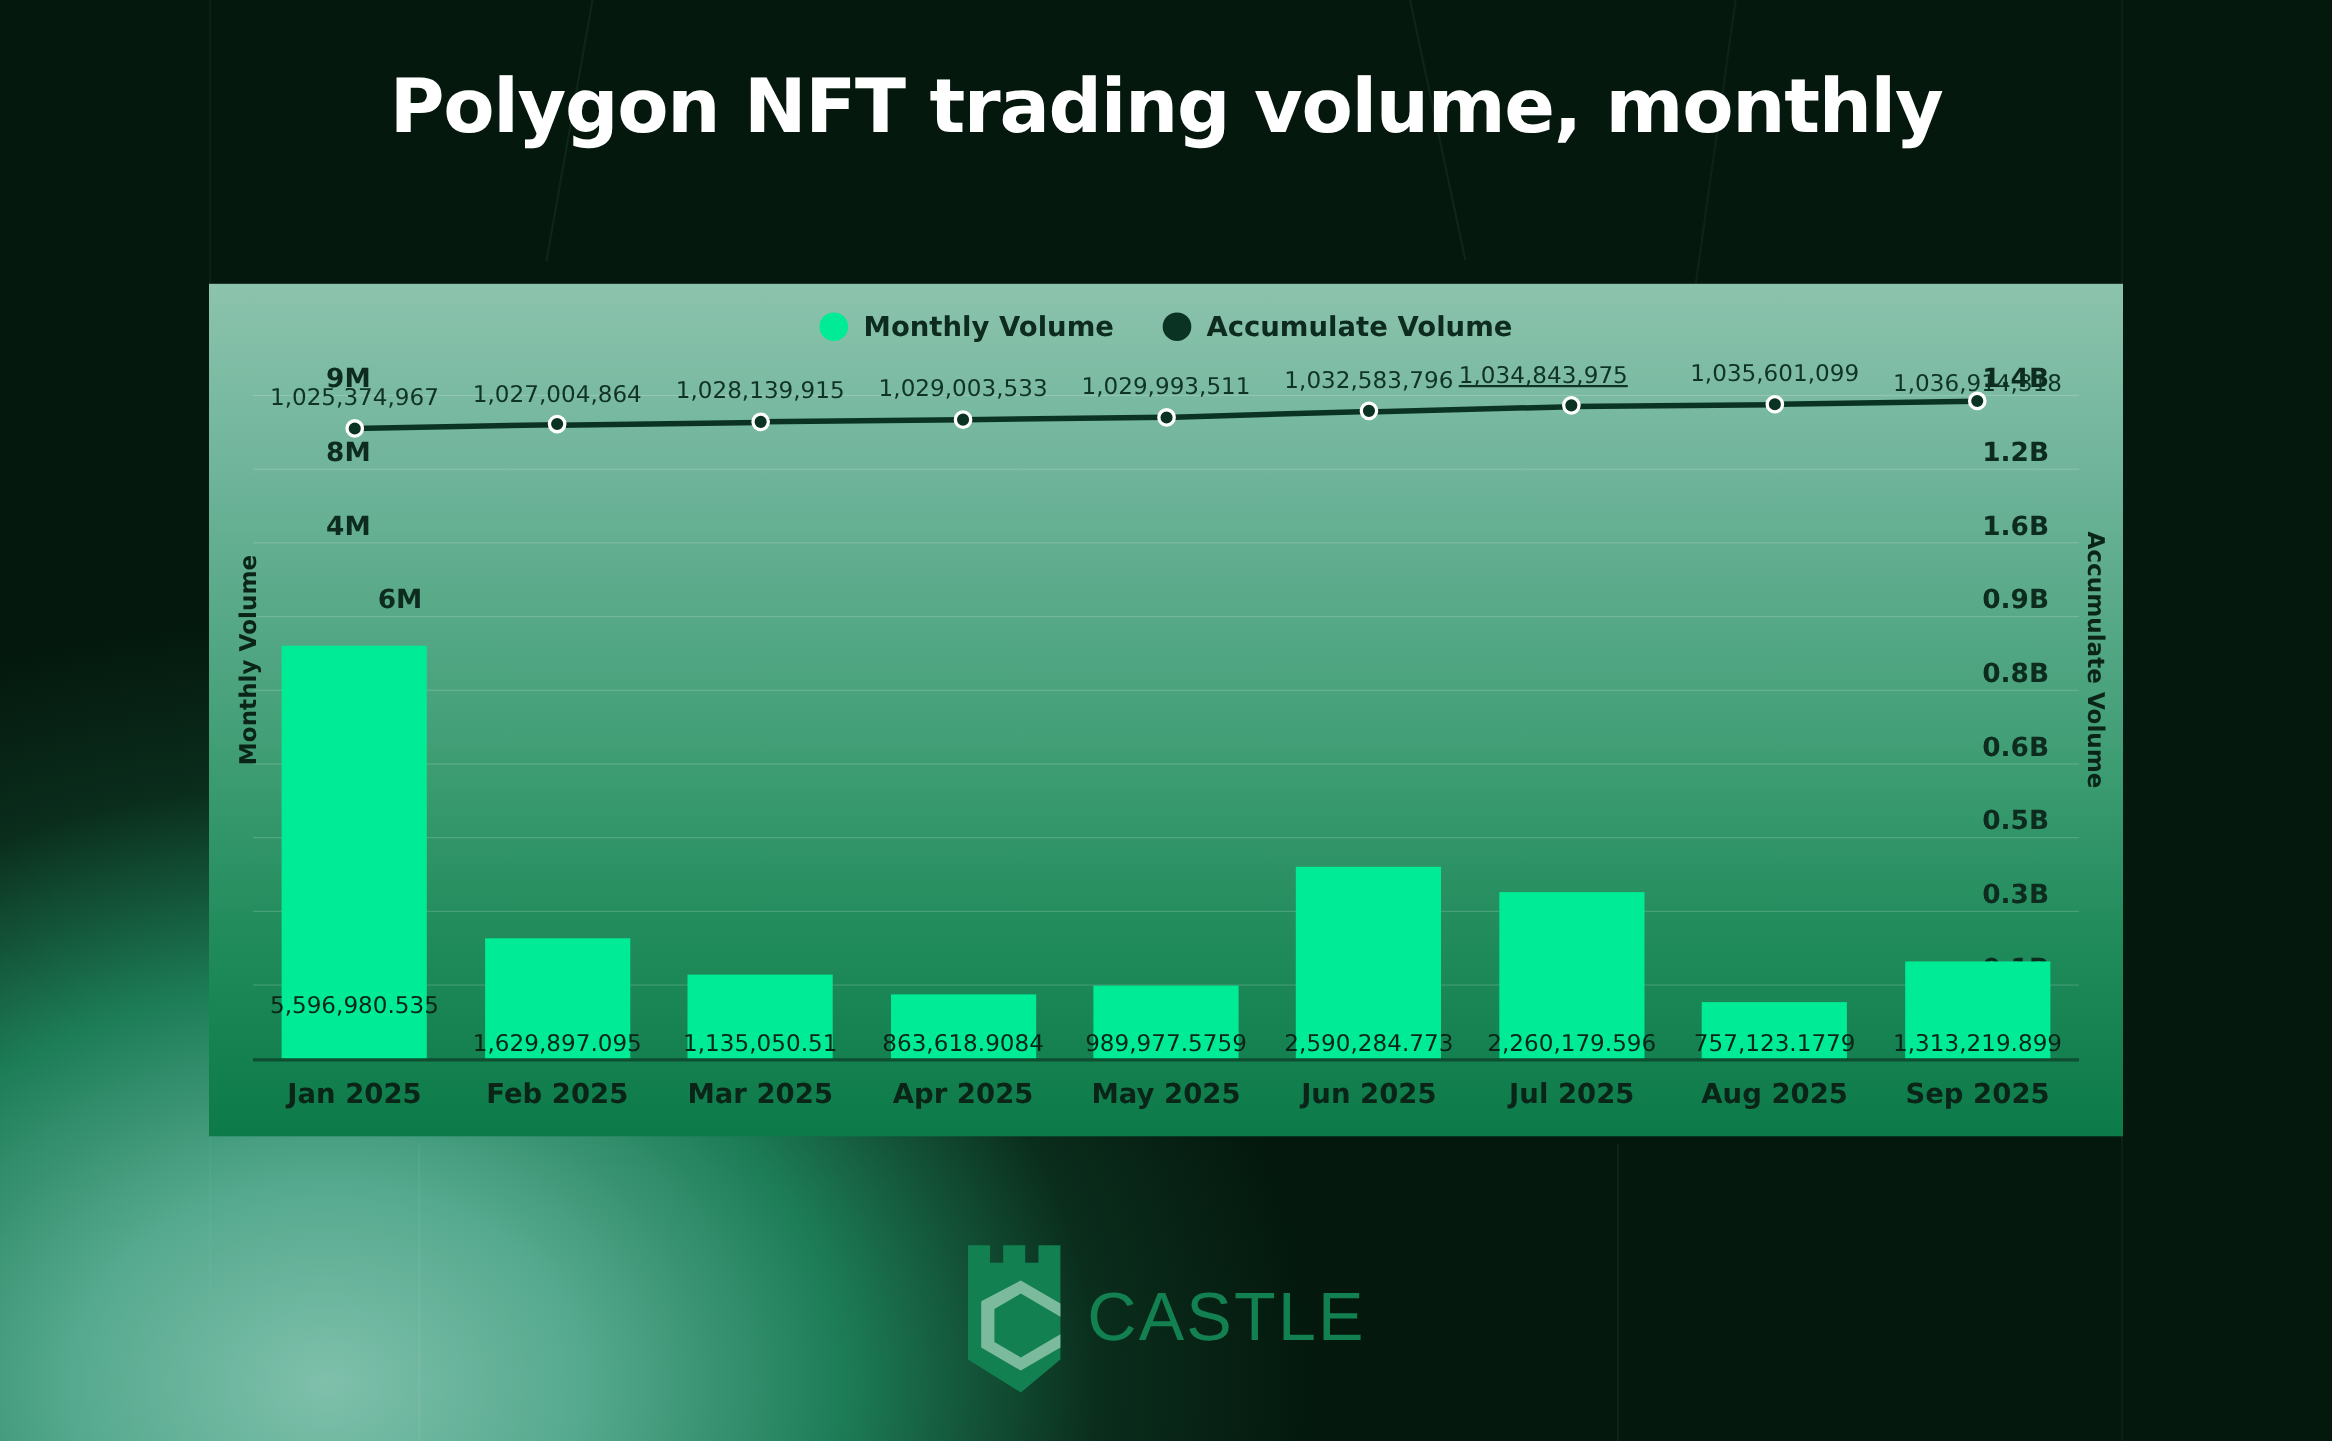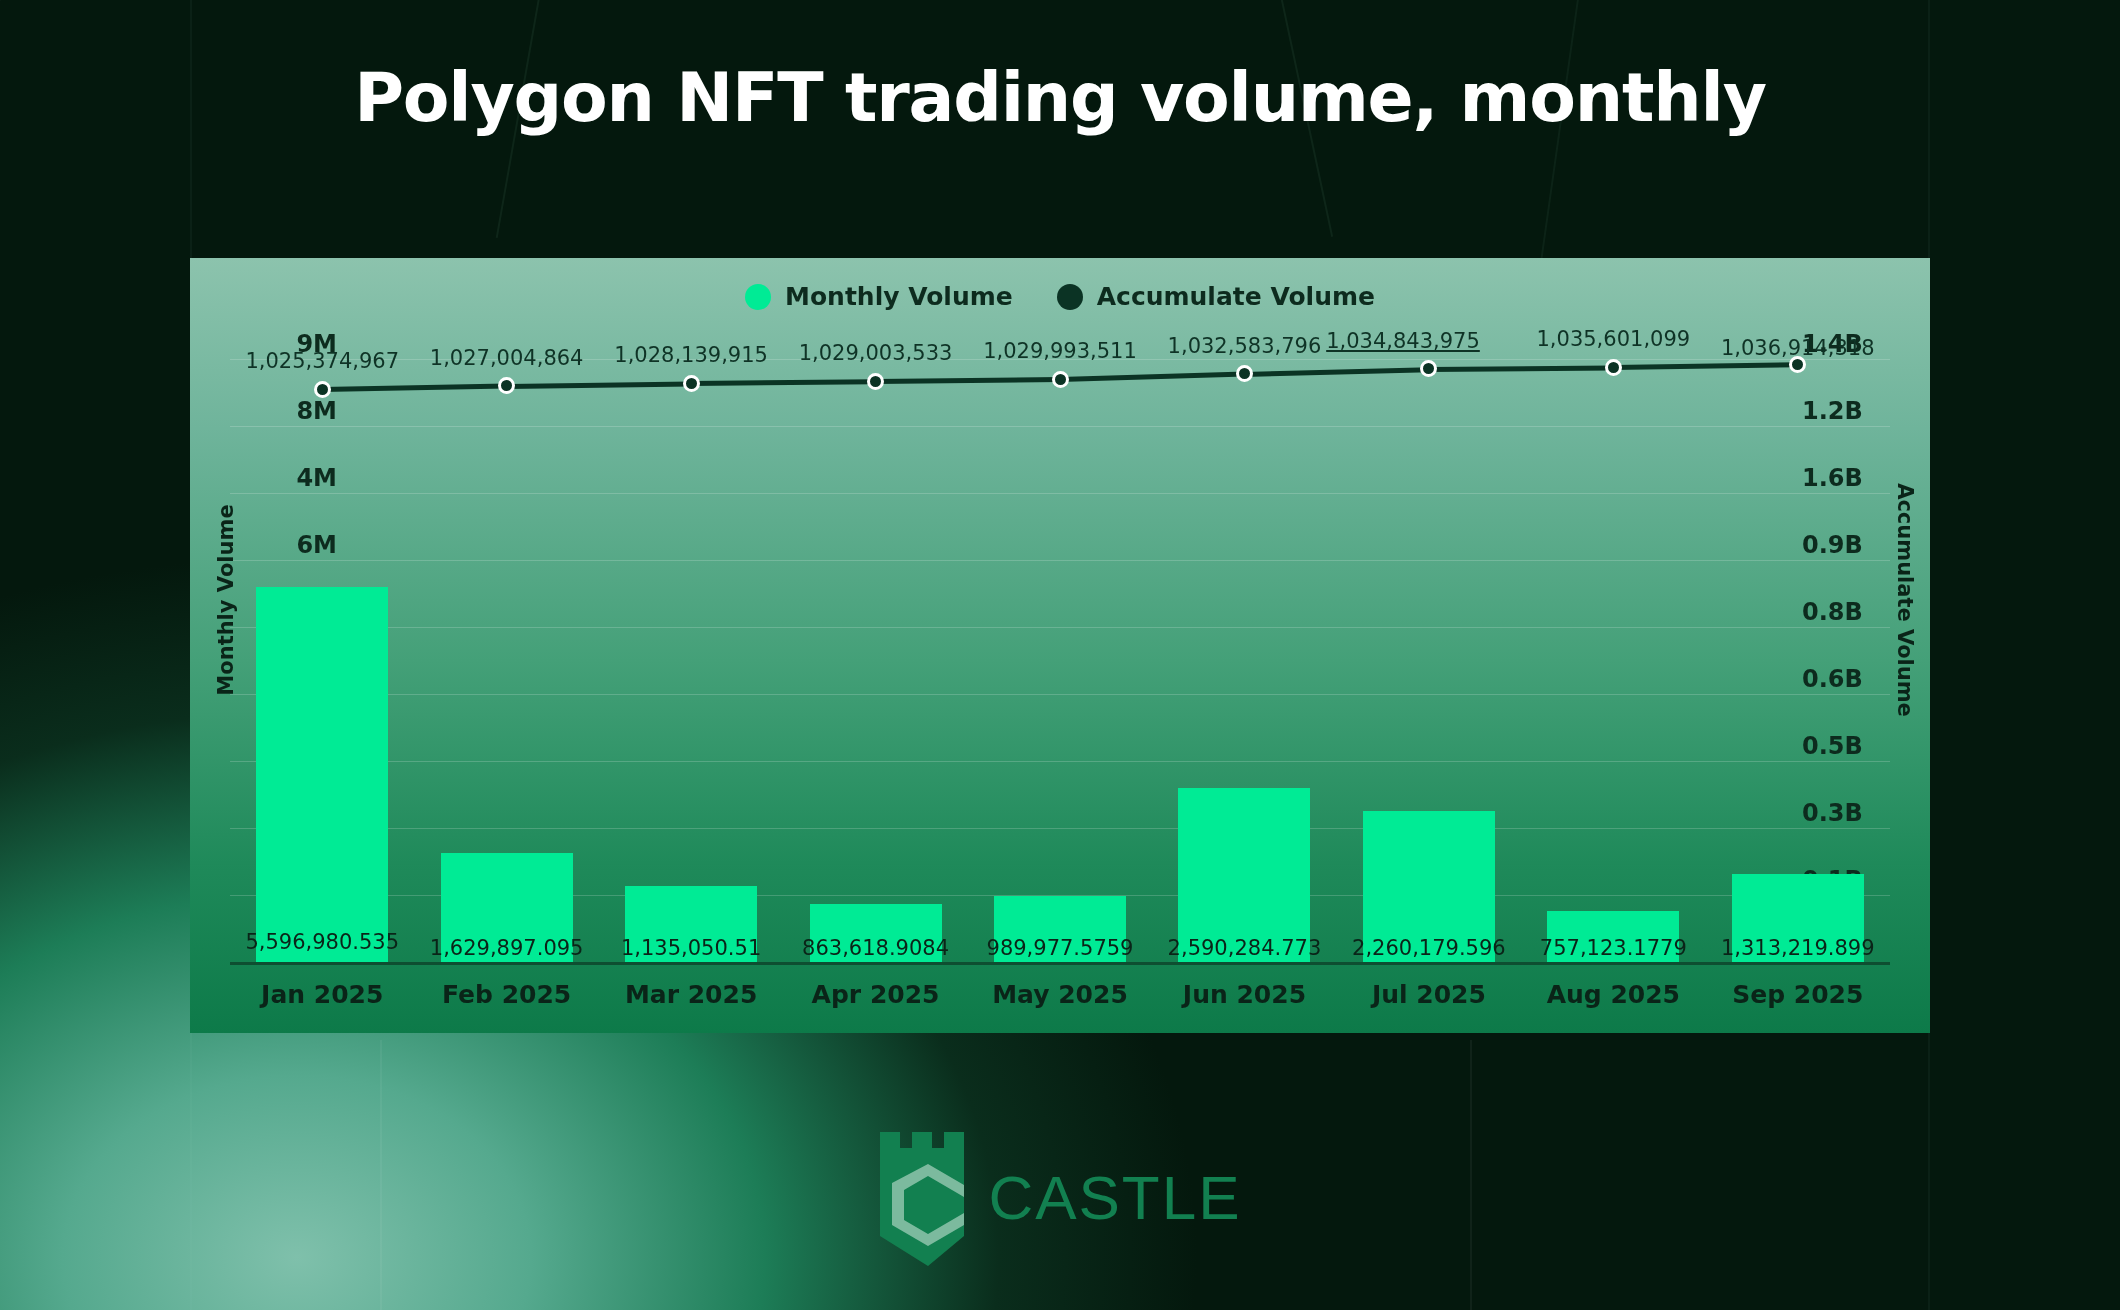--- a/index.html
+++ b/index.html
@@ -134,34 +134,34 @@
         <div class="gridline" style="top: 503px;"></div>
         <div class="ytick left" style="top: 474px;">3M</div>
         <div class="ytick right" style="top: 474px;">0.5B</div>
         <div class="gridline" style="top: 436px;"></div>
         <div class="ytick left" style="top: 407px;">4M</div>
         <div class="ytick right" style="top: 407px;">0.6B</div>
         <div class="gridline" style="top: 369px;"></div>
         <div class="ytick left" style="top: 340px;">5M</div>
         <div class="ytick right" style="top: 340px;">0.8B</div>
         <div class="gridline" style="top: 302px;"></div>
-        <div class="ytick left" style="top: 273px;">6M</div>
+        <div class="ytick left" style="top: 273px; margin-left: 47px;">6M</div>
         <div class="ytick right" style="top: 273px;">0.9B</div>
         <div class="gridline" style="top: 235px;"></div>
         <div class="ytick left" style="top: 206px;">4M</div>
         <div class="ytick right" style="top: 206px;">1.6B</div>
         <div class="gridline" style="top: 168px;"></div>
         <div class="ytick left" style="top: 139px;">8M</div>
         <div class="ytick right" style="top: 139px;">1.2B</div>
         <div class="gridline" style="top: 101px;"></div>
         <div class="ytick left" style="top: 72px;">9M</div>
         <div class="ytick right" style="top: 72px;">1.4B</div>
         <div class="baseline" style="top: 704px;"></div>
         <div class="bar" style="left: 66.2222px; top: 329.002px; width: 132px; height: 374.998px; background: rgb(0, 235, 149);"></div>
-        <div class="barlabel" style="left: 22.2222px; top: 672px; width: 220px;">5,596,980.535</div>
+        <div class="barlabel" style="left: 22.2222px; top: 644px; width: 220px;">5,596,980.535</div>
         <div class="xlabel" style="left: 22.2222px; top: 722px; width: 220px;">Jan 2025</div>
         <div class="bar" style="left: 250.667px; top: 594.797px; width: 132px; height: 109.203px; background: rgb(0, 235, 149);"></div>
         <div class="barlabel" style="left: 206.667px; top: 678px; width: 220px;">1,629,897.095</div>
         <div class="xlabel" style="left: 206.667px; top: 722px; width: 220px;">Feb 2025</div>
         <div class="bar" style="left: 435.111px; top: 627.952px; width: 132px; height: 76.0484px; background: rgb(0, 235, 149);"></div>
         <div class="barlabel" style="left: 391.111px; top: 678px; width: 220px;">1,135,050.51</div>
         <div class="xlabel" style="left: 391.111px; top: 722px; width: 220px;">Mar 2025</div>
         <div class="bar" style="left: 619.556px; top: 646.138px; width: 132px; height: 57.8625px; background: rgb(0, 235, 149);"></div>
         <div class="barlabel" style="left: 575.556px; top: 678px; width: 220px;">863,618.9084</div>
         <div class="xlabel" style="left: 575.556px; top: 722px; width: 220px;">Apr 2025</div>

